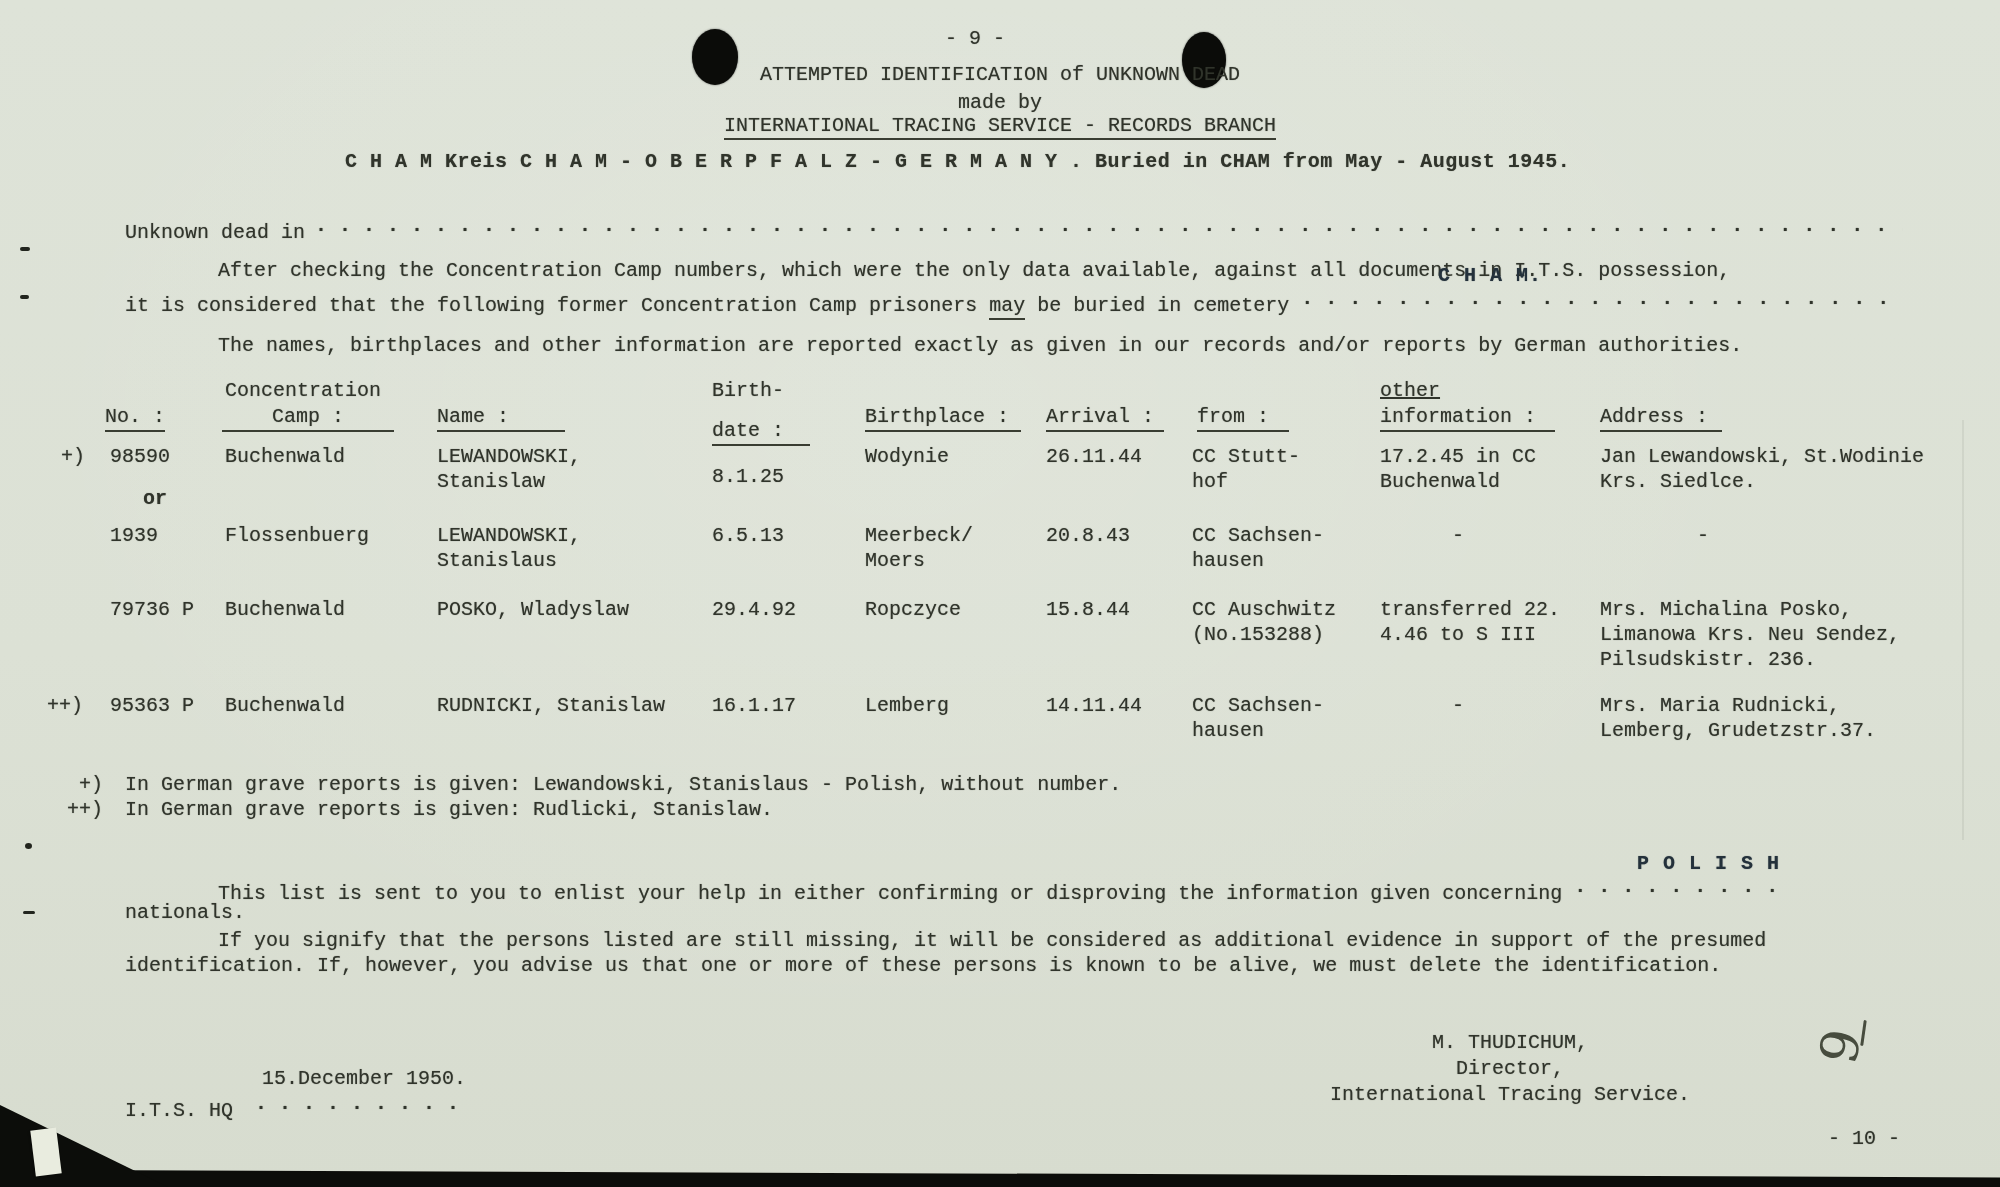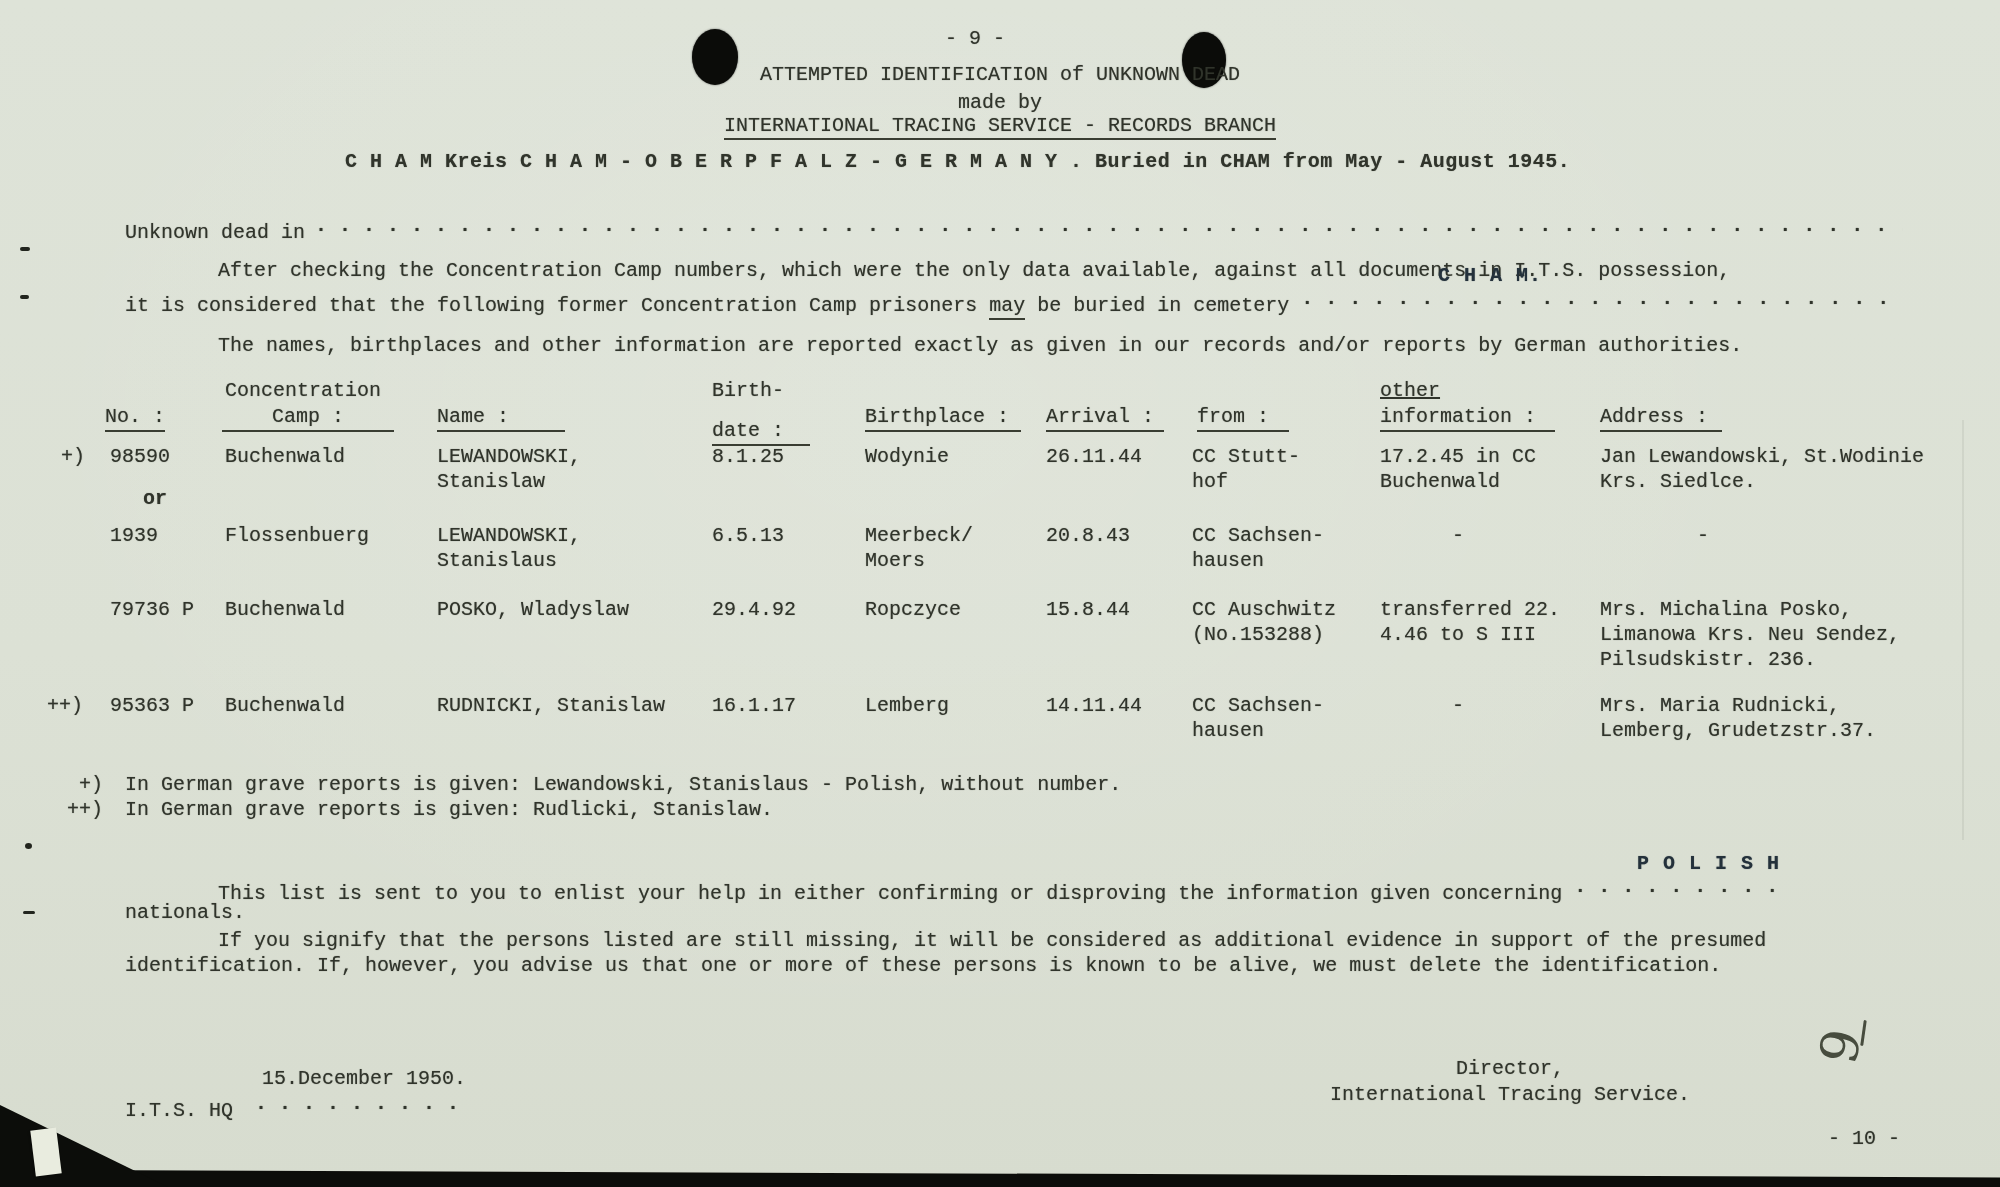--- a/index.html
+++ b/index.html
@@ -79,21 +79,21 @@
   <div class="cell c-arr hdr" style="top:404px;"><span class="u" style="min-width:118px;">Arrival :</span></div>
   <div class="cell c-from hdr" style="top:404px;left:1197px;"><span class="u" style="min-width:92px;">from :</span></div>
   <div class="cell c-oth hdr" style="top:404px;"><span class="u" style="min-width:175px;">information :</span></div>
   <div class="cell c-addr hdr" style="top:404px;"><span class="u" style="min-width:122px;">Address :</span></div>
 
   <div class="cell c-mark" style="top:444px;">+)</div>
   <div class="cell c-no" style="top:444px;">98590</div>
   <div class="cell c-camp" style="top:444px;">Buchenwald</div>
   <div class="cell c-name ml" style="top:444px;">LEWANDOWSKI,
 Stanislaw</div>
-  <div class="cell c-bd" style="top:444px;">8.1.25</div>
+  <div class="cell c-bd" style="top:464px;">8.1.25</div>
   <div class="cell c-bp" style="top:444px;">Wodynie</div>
   <div class="cell c-arr" style="top:444px;">26.11.44</div>
   <div class="cell c-from ml" style="top:444px;">CC Stutt-
 hof</div>
   <div class="cell c-oth ml" style="top:444px;">17.2.45 in CC
 Buchenwald</div>
   <div class="cell c-addr ml" style="top:444px;">Jan Lewandowski, St.Wodinie
 Krs. Siedlce.</div>
 
   <div class="cell" style="left:143px;top:486px;font-weight:bold;">or</div>
@@ -142,20 +142,21 @@
   <div class="t" style="left:125px;top:772px;">In German grave reports is given: Lewandowski, Stanislaus - Polish, without number.</div>
   <div class="t" style="left:48px;top:797px;width:55px;text-align:right;">++)</div>
   <div class="t" style="left:125px;top:797px;">In German grave reports is given: Rudlicki, Stanislaw.</div>
 
   <div class="t" style="left:218px;top:874px;"><span>This list is sent to you to enlist your help in either confirming or disproving the information given concerning </span><span class="dots" style="width:212px;">. . . . . . . . . .</span></div>
   <div class="overtype" style="left:1592px;top:852px;">P O L I S H</div>
   <div class="t" style="left:125px;top:900px;">nationals.</div>
   <div class="t" style="left:218px;top:928px;">If you signify that the persons listed are still missing, it will be considered as additional evidence in support of the presumed</div>
   <div class="t" style="left:125px;top:953px;">identification. If, however, you advise us that one or more of these persons is known to be alive, we must delete the identification.</div>
 
+  <div class="t center" style="left:1300px;top:1030px;width:420px;">M. THUDICHUM,</div>
   <div class="t center" style="left:1300px;top:1056px;width:420px;">Director,</div>
   <div class="t center" style="left:1300px;top:1082px;width:420px;">International Tracing Service.</div>
 
   <div class="t" style="left:262px;top:1066px;">15.December 1950.</div>
   <div class="t" style="left:125px;top:1091px;"><span>I.T.S.  HQ</span><span class="dots" style="width:200px;margin-left:22px;">. . . . . . . . .</span></div>
 
   <div class="handwritten" style="left:1822px;top:1016px;font-size:52px;transform:rotate(102deg);">6</div>
   <div class="margin-mark" style="left:1862px;top:1020px;width:3px;height:26px;background:#474c3e;transform:rotate(8deg);"></div>
 
   <div class="t" style="left:1828px;top:1126px;">- 10 -</div>

